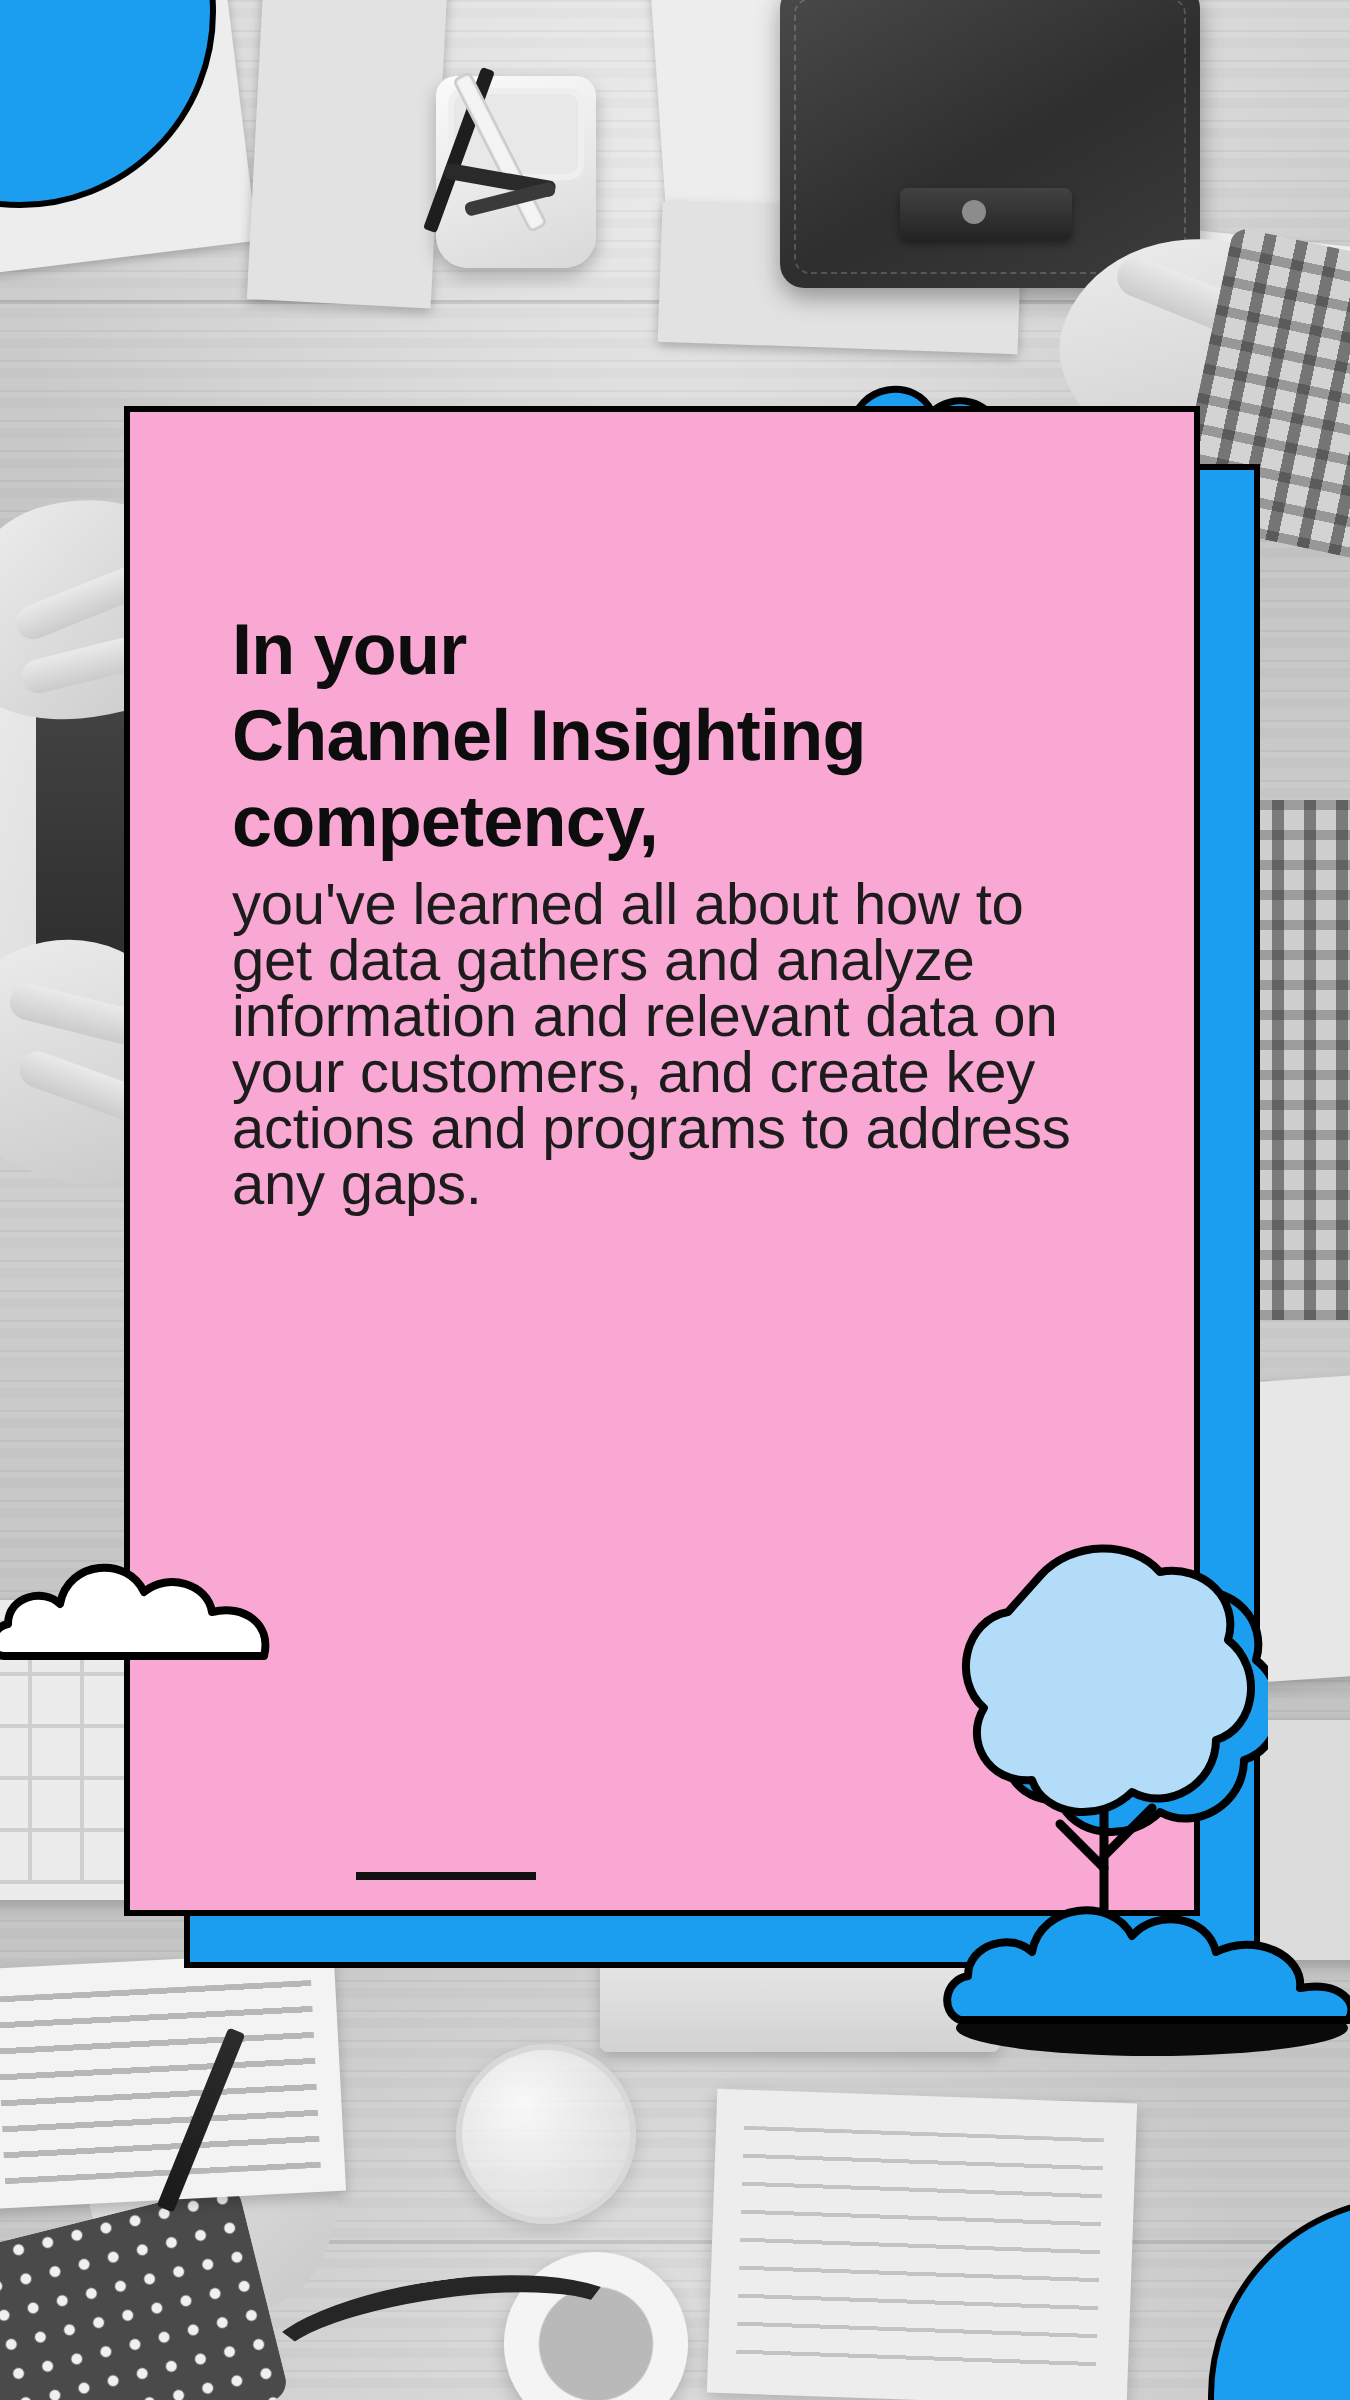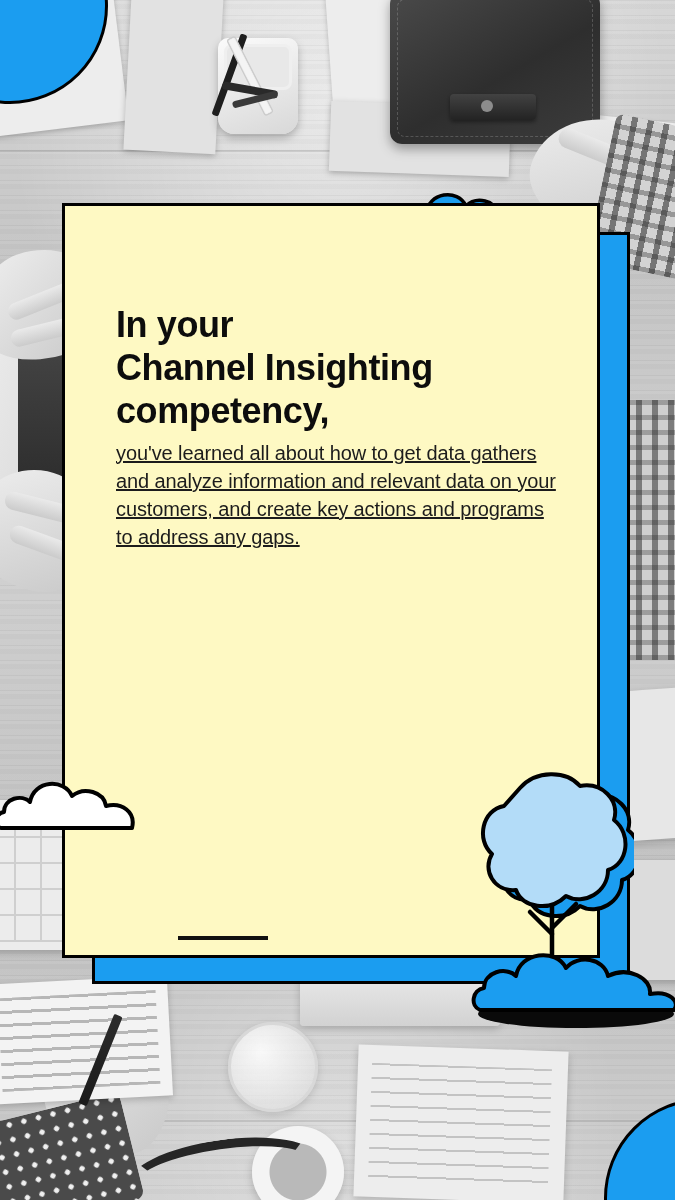--- a/index.html
+++ b/index.html
@@ -180,33 +180,32 @@
     border-radius:50%; border:3px solid #000;
   }
 
   
   .shadow-block{
     position:absolute; left:92px; top:232px; width:538px; height:752px;
     border:3px solid #000;
   }
   .card{
     position:absolute; left:62px; top:203px; width:538px; height:755px;
-    background:#fef9c3; border:3px solid #000;
+    background:#f9a8d4; border:3px solid #000;
   }
   .card-inner{ position:absolute; left:51px; top:97px; right:40px; }
 
   .headline{
     font-size:36px; font-weight:bold; line-height:43px;
     letter-spacing:-.4px; color:#0d0d0d; white-space:pre-line;
   }
   .body-copy{
     margin-top:7px;
-    font-size:20px; line-height:28px; color:#1c1c1c;
+    font-size:29px; line-height:28px; color:#1c1c1c;
     letter-spacing:-.1px;
-    text-decoration:underline;
   }
   .rule{
     position:absolute; left:113px; top:730px; width:90px; height:4px; background:#111;
   }
 
   
   .cloud-top{ position:absolute; left:392px; top:178px; width:160px; height:72px; }
   .cloud-left{ position:absolute; left:-6px; top:772px; width:146px; height:62px; }
   .cloud-bush{ position:absolute; left:470px; top:932px; width:212px; height:84px; }
   .bush-shadow{

